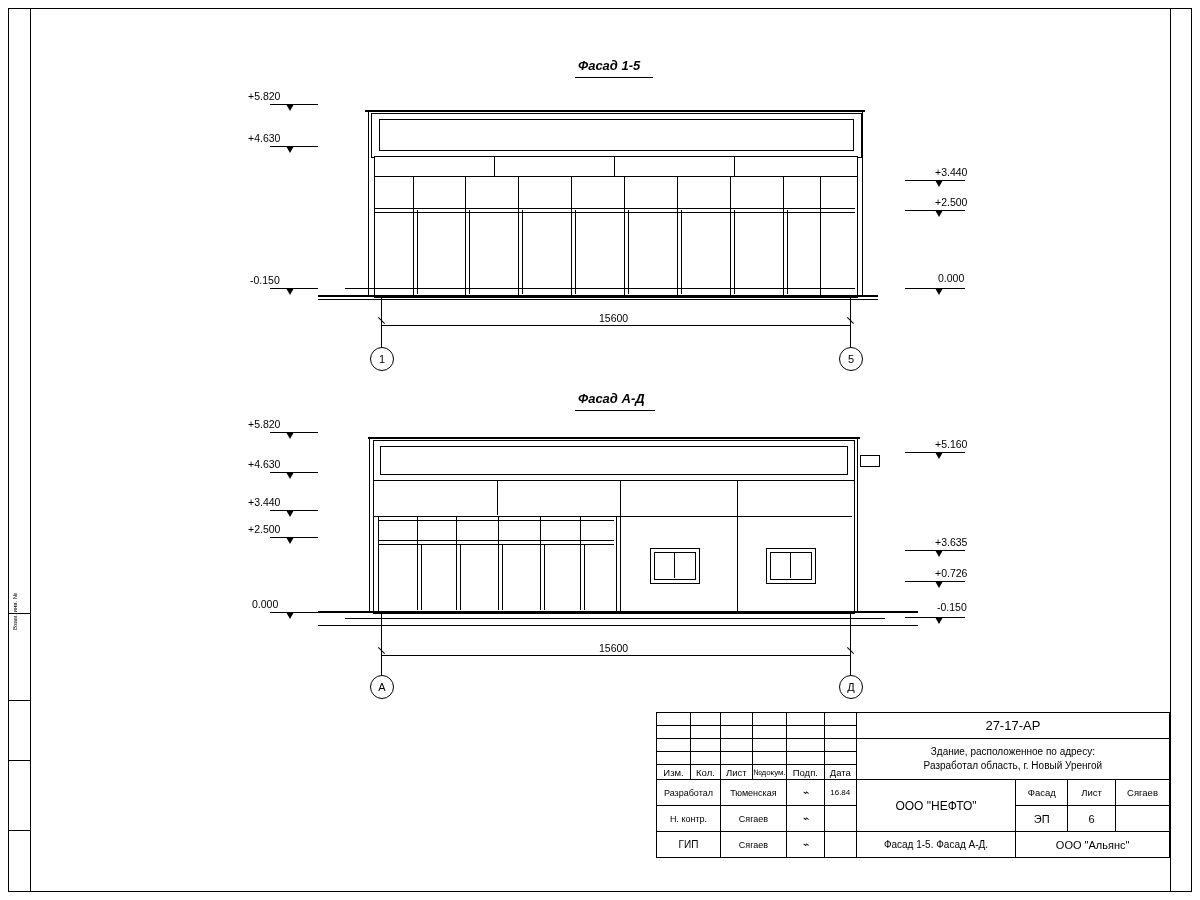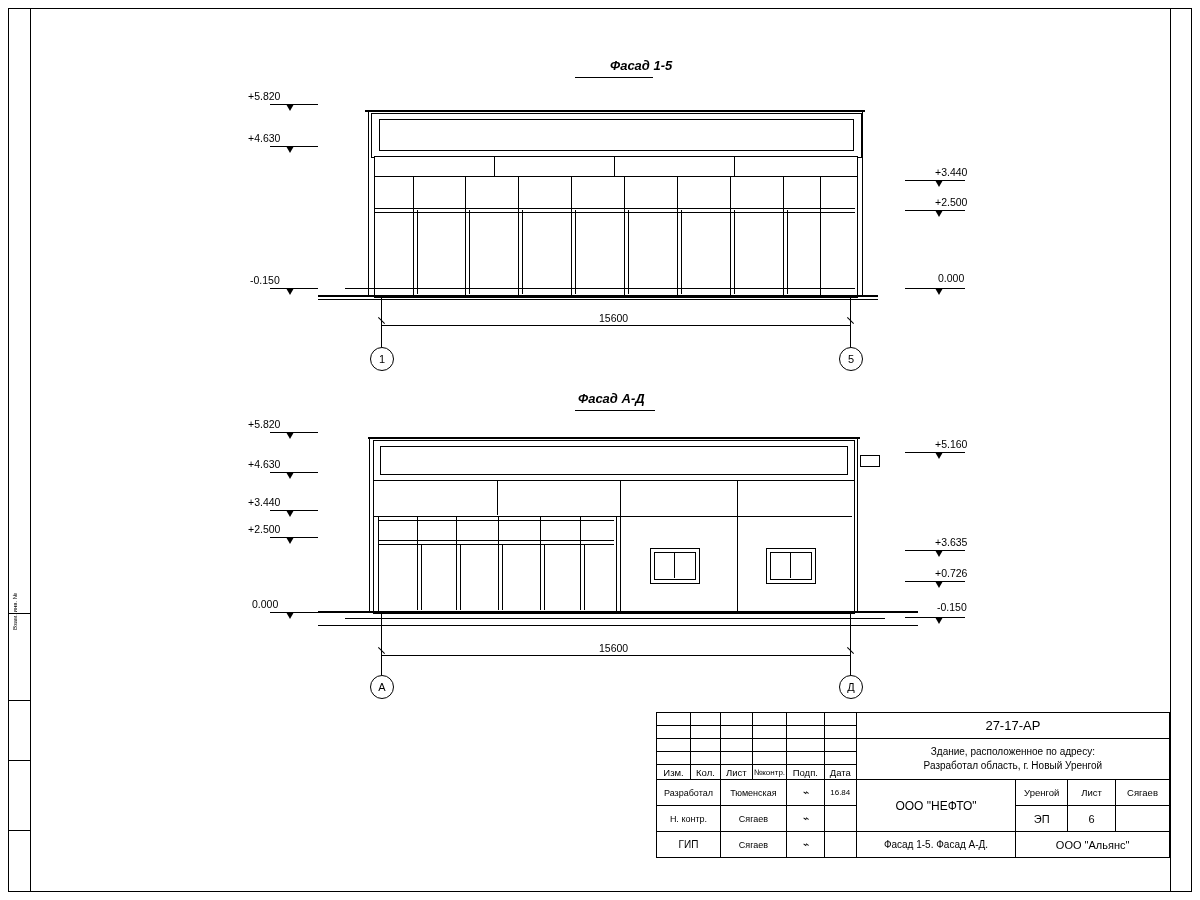--- a/index.html
+++ b/index.html
@@ -39,21 +39,21 @@
   <div class="ln vl" style="left:1191px;top:8px;height:884px;"></div>
   <div class="ln vl" style="left:30px;top:8px;height:884px;"></div>
   <div class="ln vl" style="left:1170px;top:8px;height:884px;"></div>
 
   <div class="ln hl" style="left:8px;top:613px;width:22px;"></div>
   <div class="ln hl" style="left:8px;top:700px;width:22px;"></div>
   <div class="ln hl" style="left:8px;top:760px;width:22px;"></div>
   <div class="ln hl" style="left:8px;top:830px;width:22px;"></div>
   <div class="txt" style="left:10px;top:630px;font-size:6px;transform:rotate(-90deg);transform-origin:left top;">Взам. инв. №</div>
 
-  <div class="txt txt-it" style="left:578px;top:60px;margin-left:32px;">Фасад 1-5</div>
+  <div class="txt txt-it" style="left:578px;top:60px;">Фасад 1-5</div>
   <div class="ln hl" style="left:575px;top:77px;width:78px;"></div>
 
   <div class="sign" style="left:371px;top:113px;width:489px;height:43px;"></div>
   <div class="sign-in" style="left:379px;top:119px;width:473px;height:30px;"></div>
   <div class="ln hl" style="left:365px;top:110px;width:500px;height:2px;"></div>
 
   <div class="glass" style="left:374px;top:156px;width:482px;height:32px;"></div>
   <div class="ln vl" style="left:494px;top:157px;height:31px;"></div>
   <div class="ln vl" style="left:614px;top:157px;height:31px;"></div>
   <div class="ln vl" style="left:734px;top:157px;height:31px;"></div>
@@ -260,31 +260,31 @@
         <td></td>
         <td></td>
         <td></td>
         <td></td>
         <td></td>
       </tr>
       <tr style="height:15px">
         <td>Изм.</td>
         <td>Кол.</td>
         <td>Лист</td>
-        <td style="font-size:8px">№контр.</td>
+        <td style="font-size:8px">№докум.</td>
         <td>Подп.</td>
         <td>Дата</td>
       </tr>
       <tr style="height:26px">
         <td colspan="2" style="font-size:9px">Разработал</td>
         <td colspan="2" style="font-size:9px">Тюменская</td>
         <td style="font-style:italic;font-size:11px">⌁</td>
         <td style="font-size:8px">16.84</td>
         <td rowspan="2" style="font-size:12px">ООО "НЕФТО"</td>
-        <td>Уренгой</td>
+        <td>Фасад</td>
         <td>Лист</td>
         <td>Сягаев</td>
       </tr>
       <tr style="height:26px">
         <td colspan="2" style="font-size:9px">Н. контр.</td>
         <td colspan="2" style="font-size:9px">Сягаев</td>
         <td style="font-style:italic;font-size:11px">⌁</td>
         <td style="font-size:8px"></td>
         <td style="font-size:11px">ЭП</td>
         <td style="font-size:11px">6</td>

